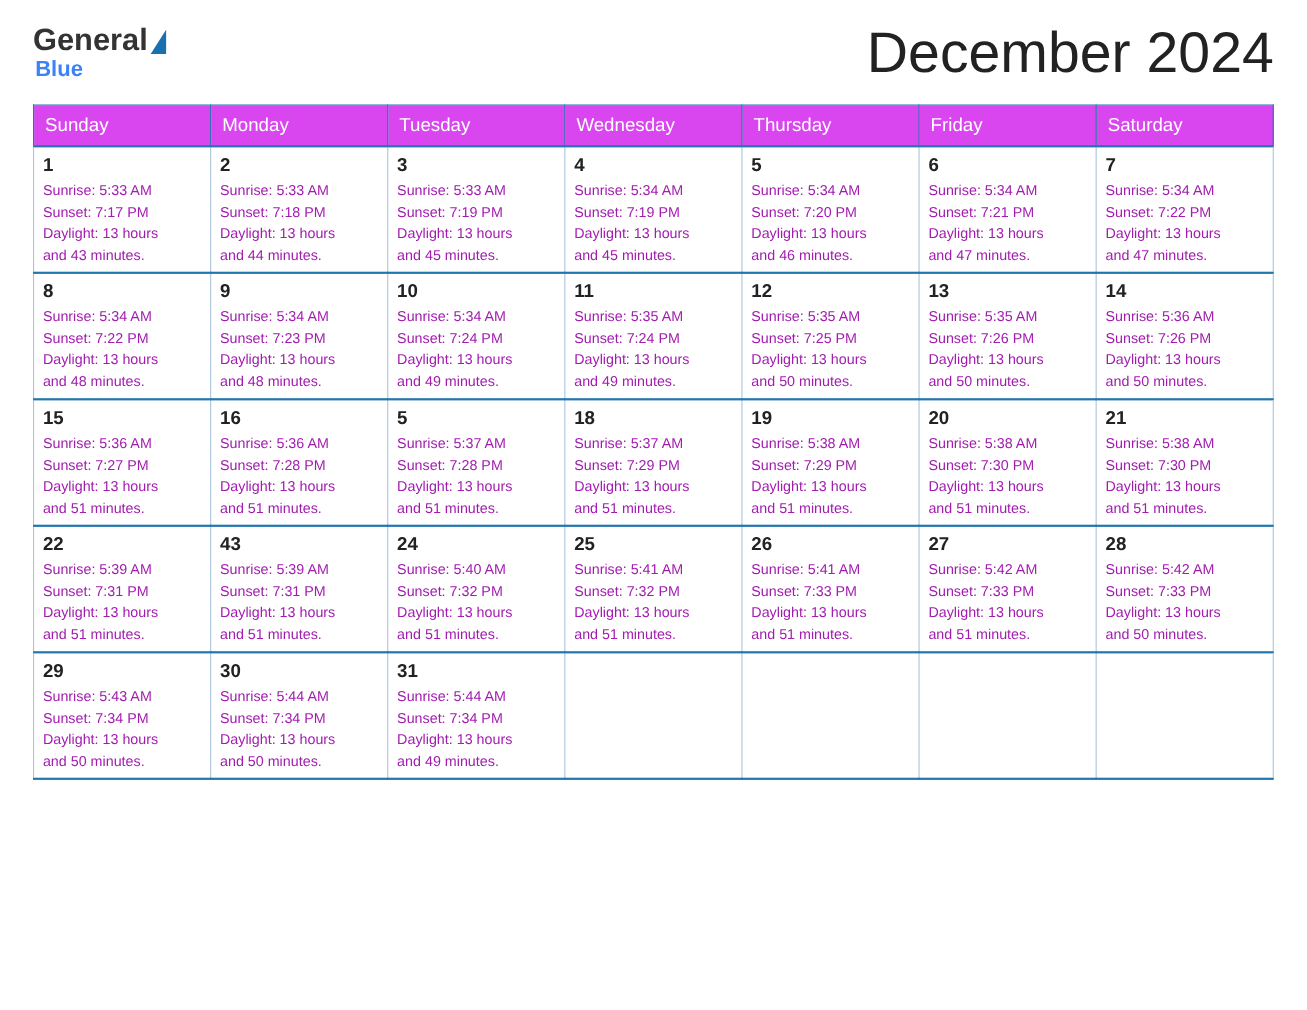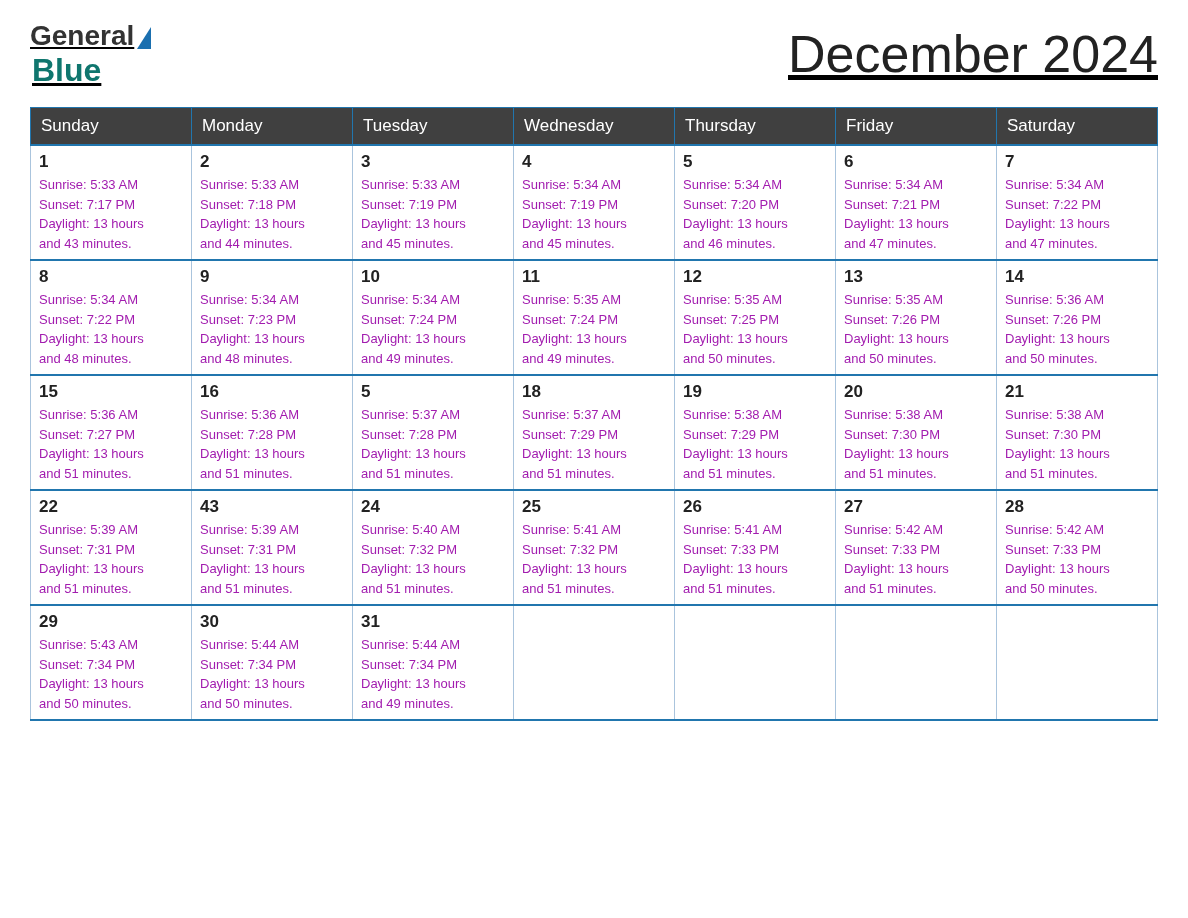--- a/index.html
+++ b/index.html
@@ -6,23 +6,22 @@
     body {
       font-family: Arial, sans-serif;
       background: #fff;
       width: 1188px;
       min-height: 918px;
       padding: 20px 30px;
     }
     .header {
       display: flex;
       justify-content: space-between;
-      align-items: center;
+      align-items: flex-start;
       margin-bottom: 18px;
-      text-decoration: underline;
     }
     .logo {
       display: flex;
       flex-direction: column;
       align-items: flex-start;
     }
     .logo-top {
       display: flex;
       align-items: center;
     }
@@ -33,23 +32,23 @@
     }
     .logo-triangle {
       width: 0;
       height: 0;
       border-left: 14px solid transparent;
       border-bottom: 22px solid #1a6faf;
       margin-left: 3px;
       margin-top: 4px;
     }
     .logo-blue {
-      font-size: 32px;
+      font-size: 20px;
       font-weight: bold;
-      color: #0f766e;
+      color: #3b82f6;
       margin-left: 2px;
     }
     .title-area {
       text-align: right;
     }
     .month-title {
       font-size: 52px;
       font-weight: normal;
       color: #222;
       line-height: 1.1;
@@ -57,21 +56,21 @@
     .location {
       font-size: 22px;
       color: #444;
       margin-top: 4px;
     }
     table {
       width: 100%;
       border-collapse: collapse;
     }
     th {
-      background-color: #404040;
+      background-color: #d946ef;
       color: #fff;
       font-size: 17px;
       font-weight: normal;
       padding: 8px 10px;
       text-align: left;
       border: 1px solid #2176ae;
     }
     td {
       vertical-align: top;
       padding: 6px 8px;

